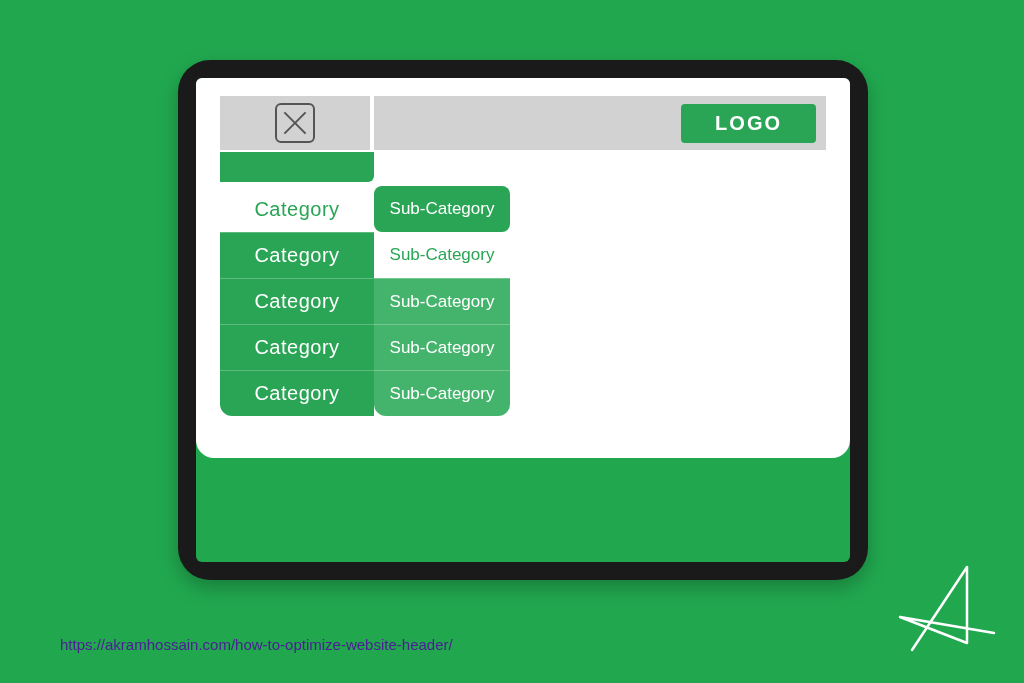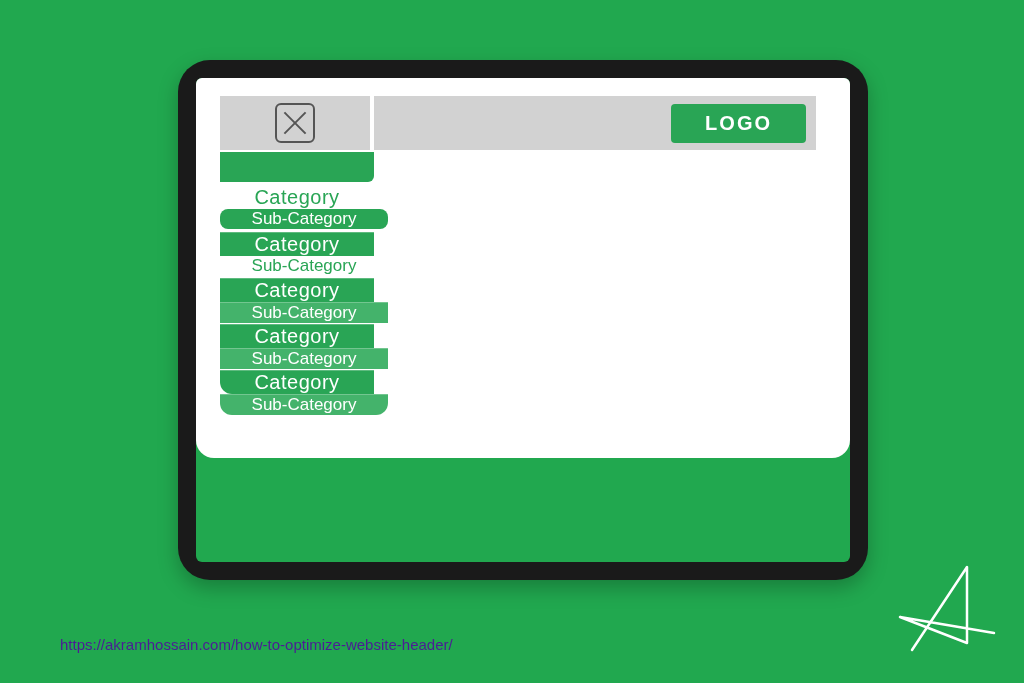--- a/index.html
+++ b/index.html
@@ -34,21 +34,21 @@
       overflow: hidden;
       position: relative;
     }
     .white-panel {
       position: absolute;
       left: 0;
       top: 0;
       width: 100%;
       height: 380px;
       background: #ffffff;
-      padding: 18px 34px 0 24px;
+      padding: 18px 24px 0 24px;
       border-bottom-left-radius: 18px;
       border-bottom-right-radius: 18px;
     }
     .header-bar {
       display: flex;
       height: 54px;
       gap: 4px;
     }
     .close-cell {
       width: 150px;
@@ -100,33 +100,32 @@
       background: #29a555;
       margin-top: 2px;
       border-bottom-right-radius: 6px;
     }
     .menu-grid {
       margin-top: 4px;
     }
     .menu-row {
       display: flex;
       height: 46px;
-      flex-direction: column;
     }
     .cat-cell {
       width: 154px;
       display: flex;
       align-items: center;
       justify-content: center;
       font-size: 20px;
       font-weight: 400;
       letter-spacing: 0.5px;
     }
     .sub-cell {
-      width: 168px;
+      width: 136px;
       display: flex;
       align-items: center;
       justify-content: center;
       font-size: 17px;
       font-weight: 400;
     }
     .cat-white { background: #ffffff; color: #29a555; }
     .cat-green { background: #29a555; color: #ffffff; border-top: 1px solid rgba(255,255,255,0.25); }
     .sub-green-solid { background: #29a555; color: #ffffff; border-radius: 8px; }
     .sub-white { background: #ffffff; color: #29a555; }

